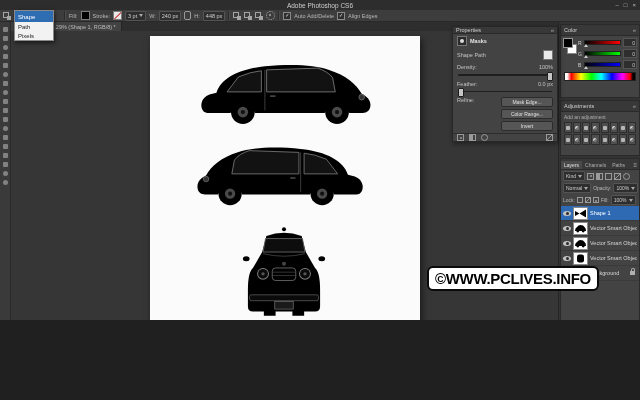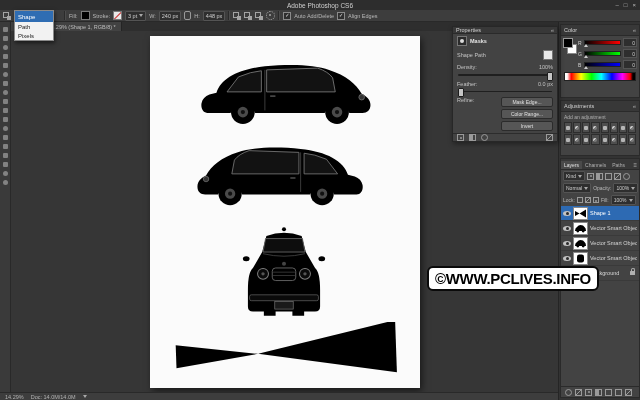--- a/index.html
+++ b/index.html
@@ -1,16 +1,16 @@
 <!DOCTYPE html>
 <html><head>
 <meta charset="utf-8">
 <style>
   html,body{margin:0;padding:0;background:#202020;}
-  #app{position:relative;width:640px;height:400px;overflow:hidden;
+  #app{position:relative;width:640px;height:320px;overflow:hidden;
        background:#0369a1;font-family:"Liberation Sans",sans-serif;
        color:#c4c4c4;font-size:6px;-webkit-font-smoothing:antialiased;}
   
   .titlebar{position:absolute;left:0;top:0;width:640px;height:10px;background:#2d2d2d;
             border-bottom:1px solid #1f1f1f;display:flex;align-items:center;justify-content:center;
             font-size:6.5px;color:#cfcfcf;}
   .win-controls{position:absolute;right:4px;top:0;height:10px;display:flex;gap:5px;align-items:center;
                 font-size:6px;color:#bdbdbd;}
   .win-controls span{cursor:default;}
   

